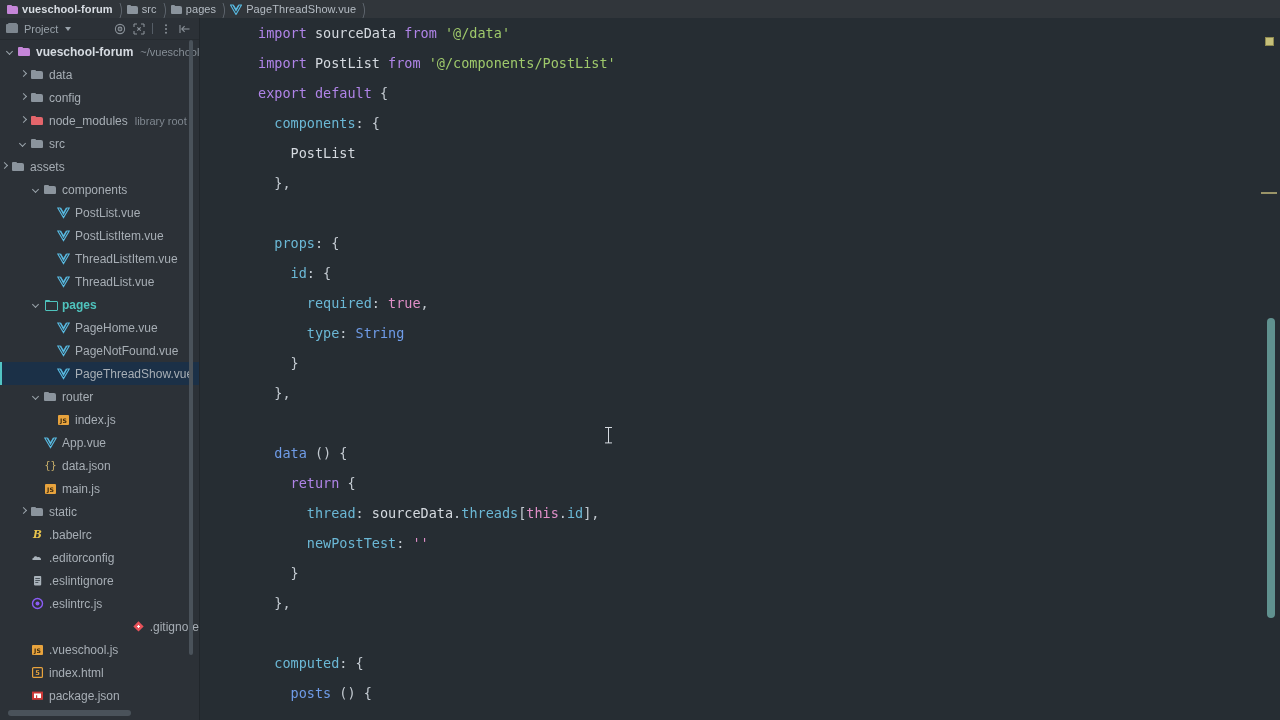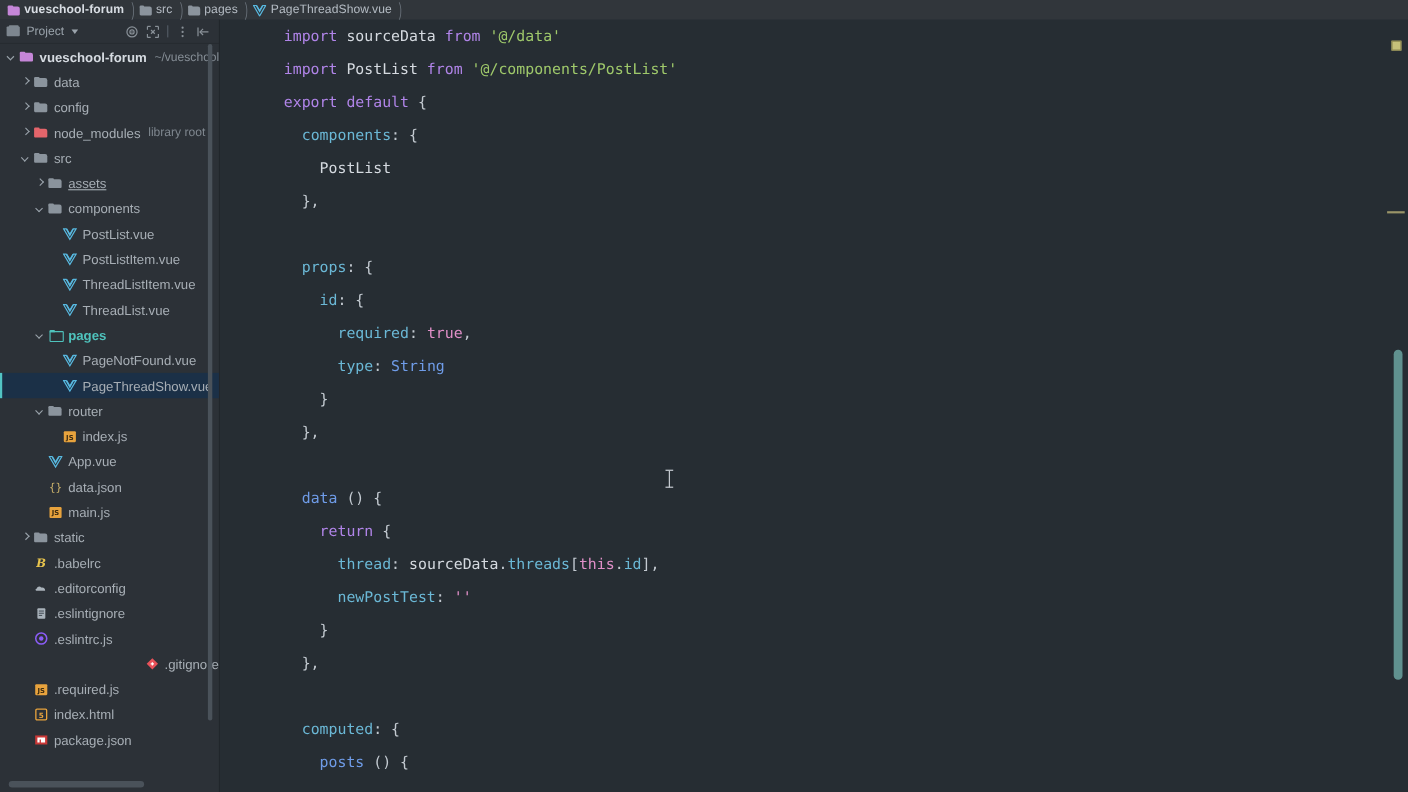--- a/index.html
+++ b/index.html
@@ -287,21 +287,21 @@
           <span class="arrow collapsed"></span>
           <span class="row-icon"><span class="fi-folder-red"></span></span>
           <span class="row-label">node_modules</span>
           <span class="row-note">library root</span>
         </div>
         <div class="row" style="padding-left: 19px;">
           <span class="arrow expanded"></span>
           <span class="row-icon"><span class="fi-folder"></span></span>
           <span class="row-label">src</span>
         </div>
-        <div class="row" style="padding-left: 32px; text-decoration: underline;">
+        <div class="row" style="">
           <span class="arrow collapsed"></span>
           <span class="row-icon"><span class="fi-folder"></span></span>
           <span class="row-label">assets</span>
         </div>
         <div class="row" style="padding-left: 32px;">
           <span class="arrow expanded"></span>
           <span class="row-icon"><span class="fi-folder"></span></span>
           <span class="row-label">components</span>
         </div>
         <div class="row" style="padding-left: 45px;">
@@ -340,20 +340,28 @@
           <span class="arrow expanded"></span>
           <span class="row-icon"><span class="fi-folder-open"></span></span>
           <span class="row-label">pages</span>
         </div>
         <div class="row" style="padding-left: 45px;">
           <span class="arrow"></span>
           <span class="row-icon"><svg width="13" height="13" viewBox="0 0 13 13">
               <path d="M0.8 2 L3.2 2 L6.5 8 L9.8 2 L12.2 2 L6.5 11.6 Z" fill="none" stroke="#58b9e0" stroke-width="1.1"></path>
               <path d="M3.6 2 L6.5 7 L9.4 2" fill="none" stroke="#58b9e0" stroke-width="1.1"></path>
             </svg></span>
+          <span class="row-label">PageHome.vue</span>
+        </div>
+        <div class="row" style="padding-left: 45px;">
+          <span class="arrow"></span>
+          <span class="row-icon"><svg width="13" height="13" viewBox="0 0 13 13">
+              <path d="M0.8 2 L3.2 2 L6.5 8 L9.8 2 L12.2 2 L6.5 11.6 Z" fill="none" stroke="#58b9e0" stroke-width="1.1"></path>
+              <path d="M3.6 2 L6.5 7 L9.4 2" fill="none" stroke="#58b9e0" stroke-width="1.1"></path>
+            </svg></span>
           <span class="row-label">PageNotFound.vue</span>
         </div>
         <div class="row selected" style="padding-left: 45px;">
           <span class="arrow"></span>
           <span class="row-icon"><svg width="13" height="13" viewBox="0 0 13 13">
               <path d="M0.8 2 L3.2 2 L6.5 8 L9.8 2 L12.2 2 L6.5 11.6 Z" fill="none" stroke="#58b9e0" stroke-width="1.1"></path>
               <path d="M3.6 2 L6.5 7 L9.4 2" fill="none" stroke="#58b9e0" stroke-width="1.1"></path>
             </svg></span>
           <span class="row-label">PageThreadShow.vue</span>
         </div>
@@ -437,21 +445,21 @@
               <path d="M5 6.5 L8 6.5 M6.5 5 L6.5 8" stroke="#fff" stroke-width="1.1"></path>
             </svg></span>
           <span class="row-label">.gitignore</span>
         </div>
         <div class="row" style="padding-left: 19px;">
           <span class="arrow"></span>
           <span class="row-icon"><svg width="13" height="13" viewBox="0 0 13 13">
               <rect x="1" y="2" width="11" height="10" rx="1" fill="#e8a33d"></rect>
               <text x="6.5" y="9.6" font-size="6.2" font-family="DejaVu Sans, sans-serif" font-weight="bold" fill="#3b2a10" text-anchor="middle">JS</text>
             </svg></span>
-          <span class="row-label">.required.js</span>
+          <span class="row-label">.vueschool.js</span>
         </div>
         <div class="row" style="padding-left: 19px;">
           <span class="arrow"></span>
           <span class="row-icon"><svg width="13" height="13" viewBox="0 0 13 13">
               <rect x="1.6" y="1.6" width="9.8" height="9.8" rx="1" fill="none" stroke="#e8a33d" stroke-width="1.2"></rect>
               <text x="6.5" y="9.4" font-size="6.6" font-family="DejaVu Sans, sans-serif" font-weight="bold" fill="#e8a33d" text-anchor="middle">5</text>
             </svg></span>
           <span class="row-label">index.html</span>
         </div>
         <div class="row" style="padding-left: 19px;">

